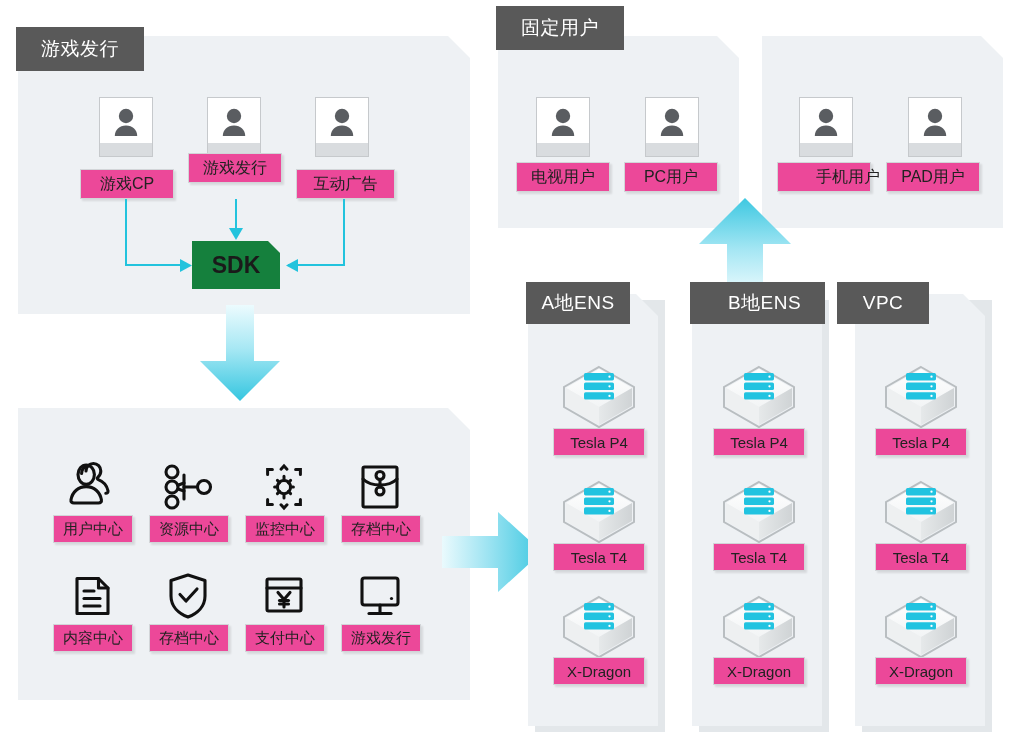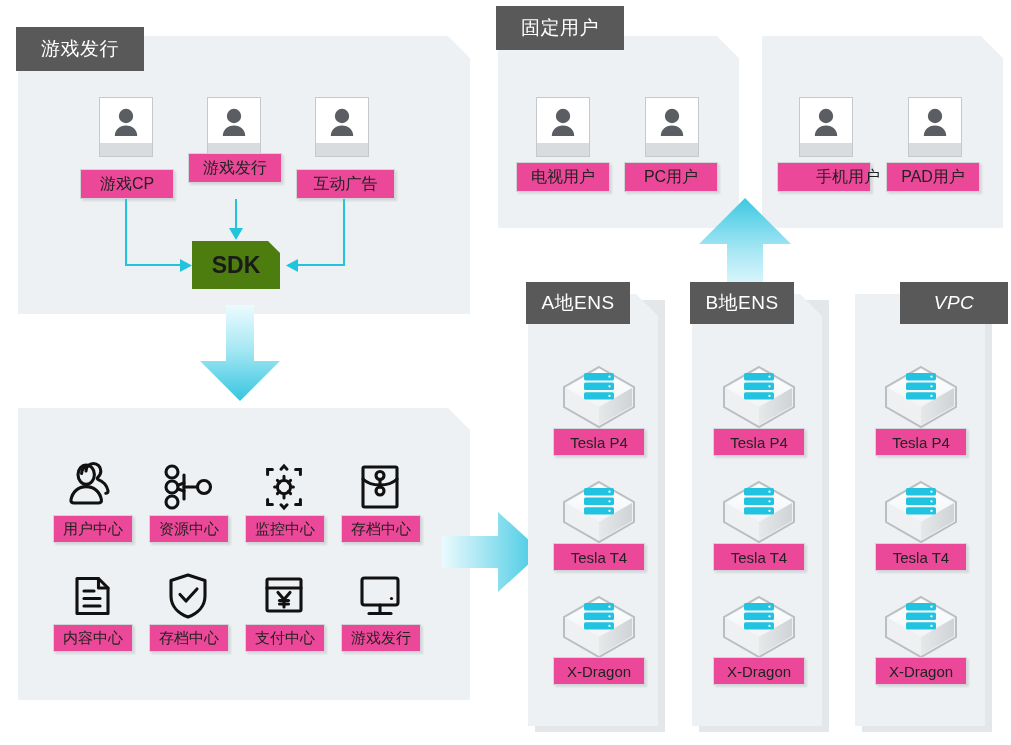--- a/index.html
+++ b/index.html
@@ -54,21 +54,21 @@
     display:flex;align-items:center;justify-content:center;
     font-size:16px;color:#222;
     white-space:nowrap;
     box-shadow:1.5px 2px 2px rgba(0,0,0,.10);
   }
   .chip.small{font-size:15px;}
 
   
   .sdkbox{
     position:absolute;
-    background:#4d7c0f;
+    background:#15803d;
     clip-path:polygon(0 0, calc(100% - 12px) 0, 100% 12px, 100% 100%, 0 100%);
     display:flex;align-items:center;justify-content:center;
     font-size:23px;font-weight:bold;color:#1a1a1a;
     box-shadow:2px 3px 4px rgba(0,0,0,.12);
   }
 
   
   .wicon{position:absolute;width:62px;height:52px;}
   .wicon svg{display:block;width:100%;height:100%;}
 
@@ -373,21 +373,21 @@
         <rect x="0" y="19.2" width="30" height="7.4" rx="1.6" fill="#21c3e0"></rect>
         <circle cx="25.5" cy="22.9" r="1.15" fill="#ffffff"></circle>
       </g>
     </svg>
   </div>
   <div class="chip small" style="left:553px;top:657px;width:92px;height:28px;">X-Dragon</div>
 
   <div class="panel-shadow" style="left:699px;top:300px;width:130px;height:432px;"></div>
   <div class="panel notch" style="left:692px;top:294px;width:130px;height:432px;"></div>
 
-  <div class="tab" style="left:690px;top:282px;width:104px;height:42px;">B地ENS</div>
+  <div class="tab" style="left:690px;top:282px;width:121px;height:42px;padding-left:14px;">B地ENS</div>
 
   <div class="cube" style="left:720px;top:363px;">
     <svg viewBox="0 0 78 68">
       <path d="M39 4 L74 24 V44 L39 64 L4 44 V24 Z" fill="none" stroke="#b9bec1" stroke-width="2"></path>
       <path d="M39 6 L72 25 L39 44 L6 25 Z" fill="url(#cbTop)"></path>
       <path d="M39 44 L72 25 V43 L39 62 Z" fill="url(#cbR)"></path>
       <path d="M39 44 L6 25 V43 L39 62 Z" fill="#eef0f1"></path>
       <g transform="translate(24,10)">
         <rect x="0" y="0" width="30" height="7.4" rx="1.6" fill="#21c3e0"></rect>
         <circle cx="25.5" cy="3.7" r="1.15" fill="#ffffff"></circle>
@@ -432,21 +432,21 @@
         <rect x="0" y="19.2" width="30" height="7.4" rx="1.6" fill="#21c3e0"></rect>
         <circle cx="25.5" cy="22.9" r="1.15" fill="#ffffff"></circle>
       </g>
     </svg>
   </div>
   <div class="chip small" style="left:713px;top:657px;width:92px;height:28px;">X-Dragon</div>
 
   <div class="panel-shadow" style="left:862px;top:300px;width:130px;height:432px;"></div>
   <div class="panel notch" style="left:855px;top:294px;width:130px;height:432px;"></div>
 
-  <div class="tab" style="left:900px;top:282px;width:108px;height:42px;font-style:italic;">VPC</div>
+  <div class="tab" style="left:837px;top:282px;width:92px;height:42px;">VPC</div>
 
   <div class="cube" style="left:882px;top:363px;">
     <svg viewBox="0 0 78 68">
       <path d="M39 4 L74 24 V44 L39 64 L4 44 V24 Z" fill="none" stroke="#b9bec1" stroke-width="2"></path>
       <path d="M39 6 L72 25 L39 44 L6 25 Z" fill="url(#cbTop)"></path>
       <path d="M39 44 L72 25 V43 L39 62 Z" fill="url(#cbR)"></path>
       <path d="M39 44 L6 25 V43 L39 62 Z" fill="#eef0f1"></path>
       <g transform="translate(24,10)">
         <rect x="0" y="0" width="30" height="7.4" rx="1.6" fill="#21c3e0"></rect>
         <circle cx="25.5" cy="3.7" r="1.15" fill="#ffffff"></circle>

